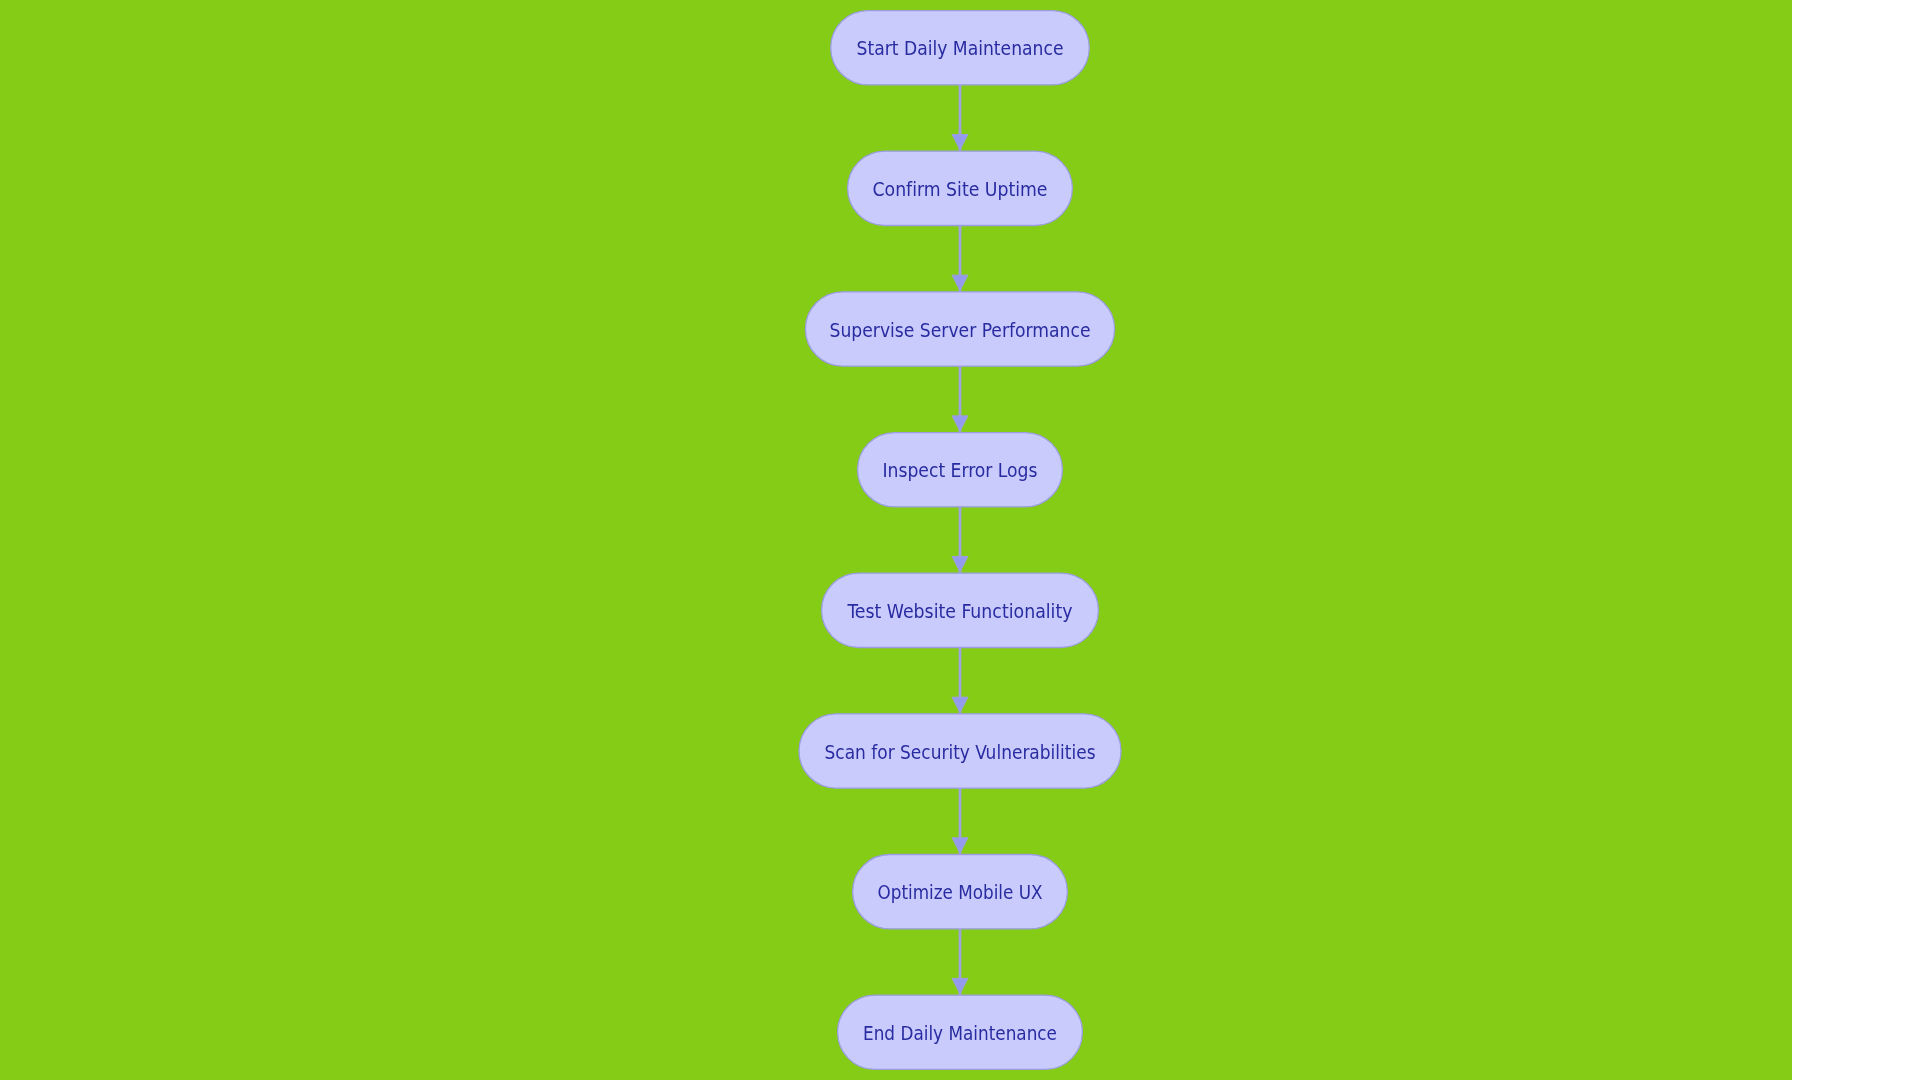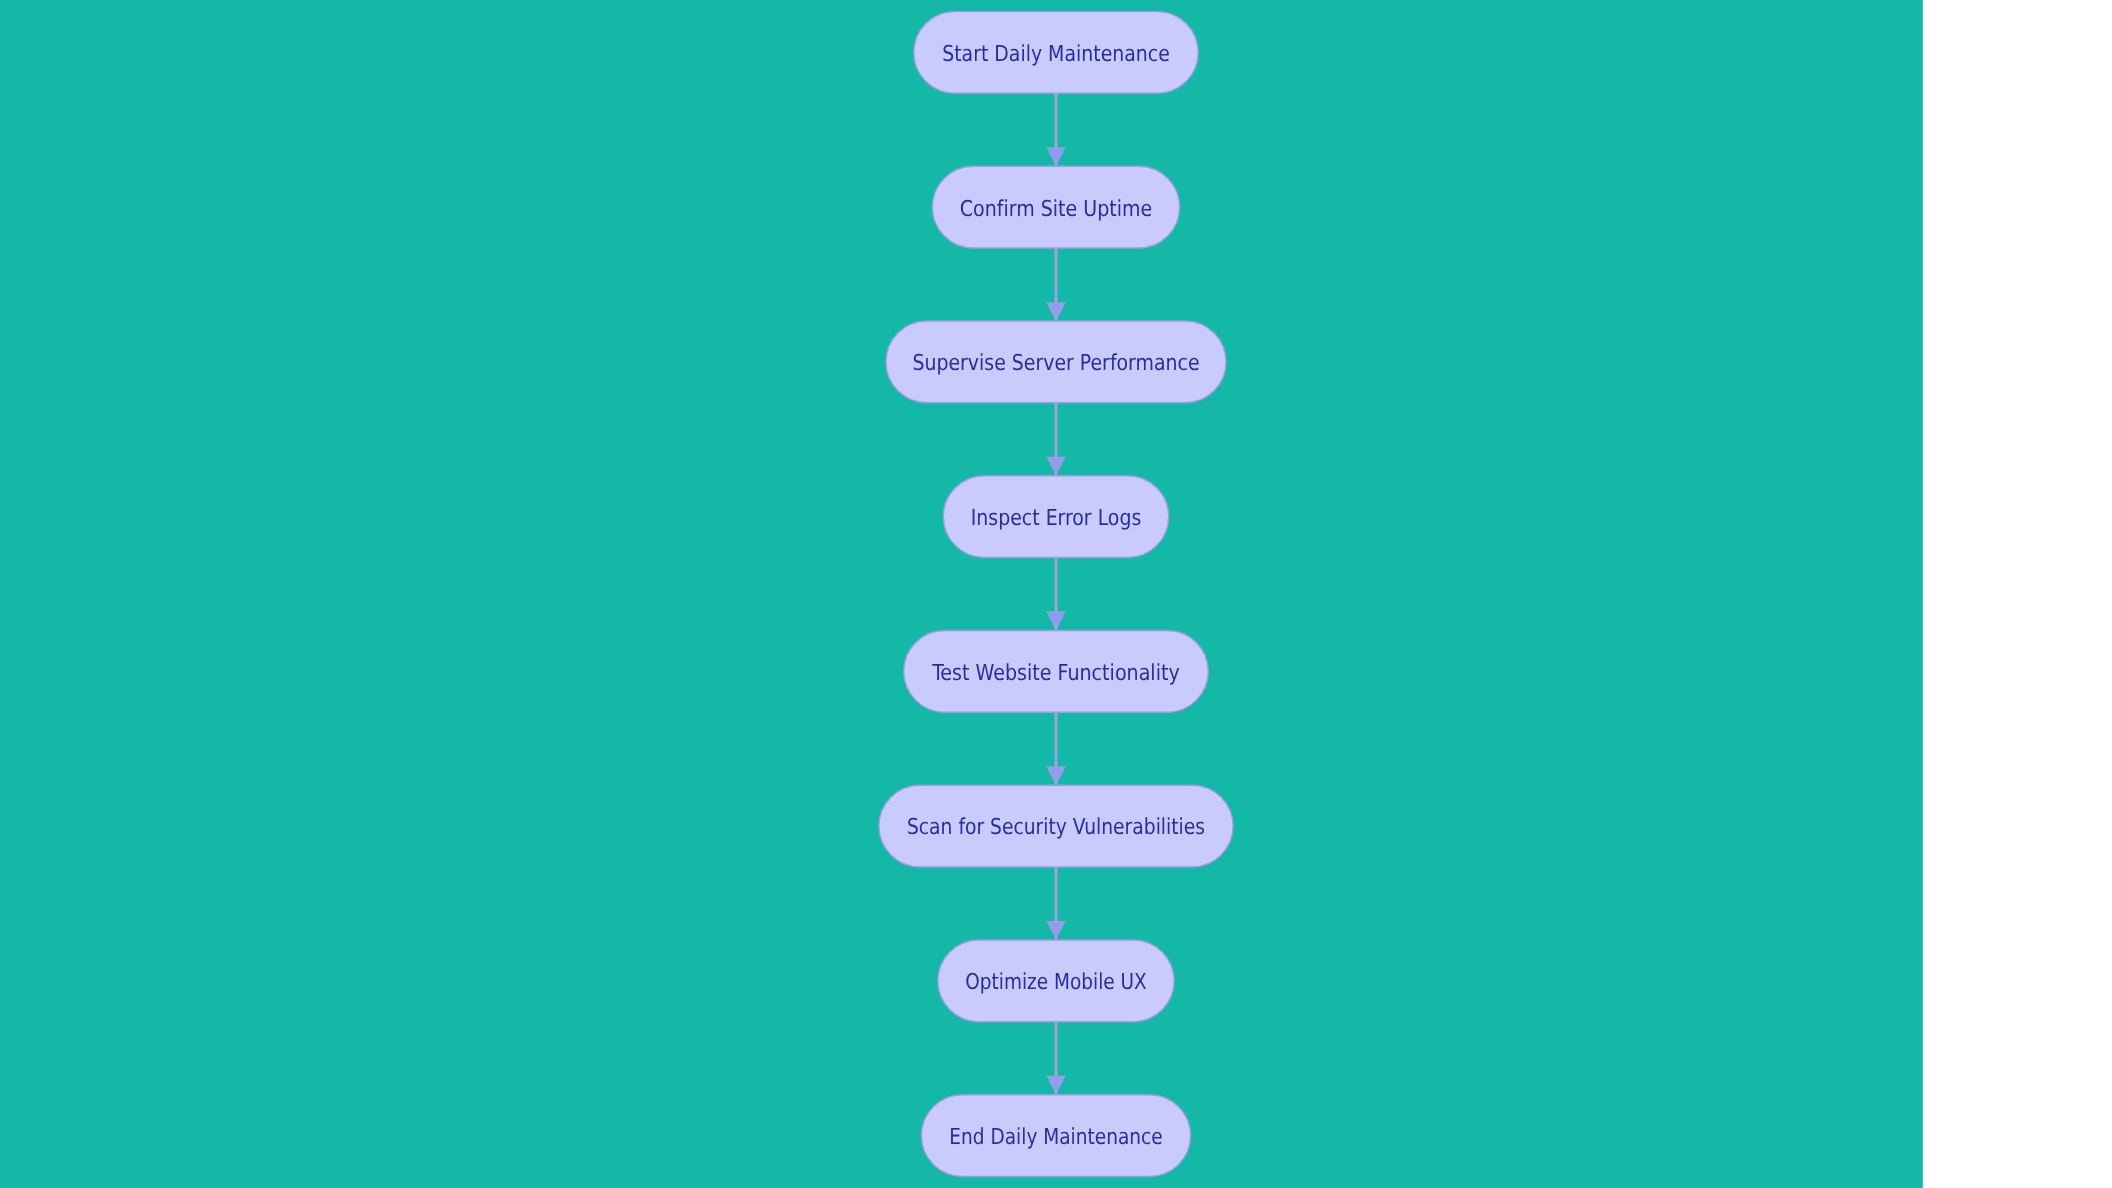--- a/index.html
+++ b/index.html
@@ -8,21 +8,22 @@
     padding: 0;
     width: 1920px;
     height: 1080px;
     overflow: hidden;
     background: #ffffff;
   }
   #flowchart-root {
     position: relative;
     width: 1748px;
     height: 1080px;
-    background: #14b8a6;
+    background: #84cc16;
+    padding-left: 44px;
   }
   #flow-svg {
     position: absolute;
     left: 0;
     top: 0;
     display: block;
     transform: translateZ(0);
   }
   .node-shape {
     fill: #cacbfd;

